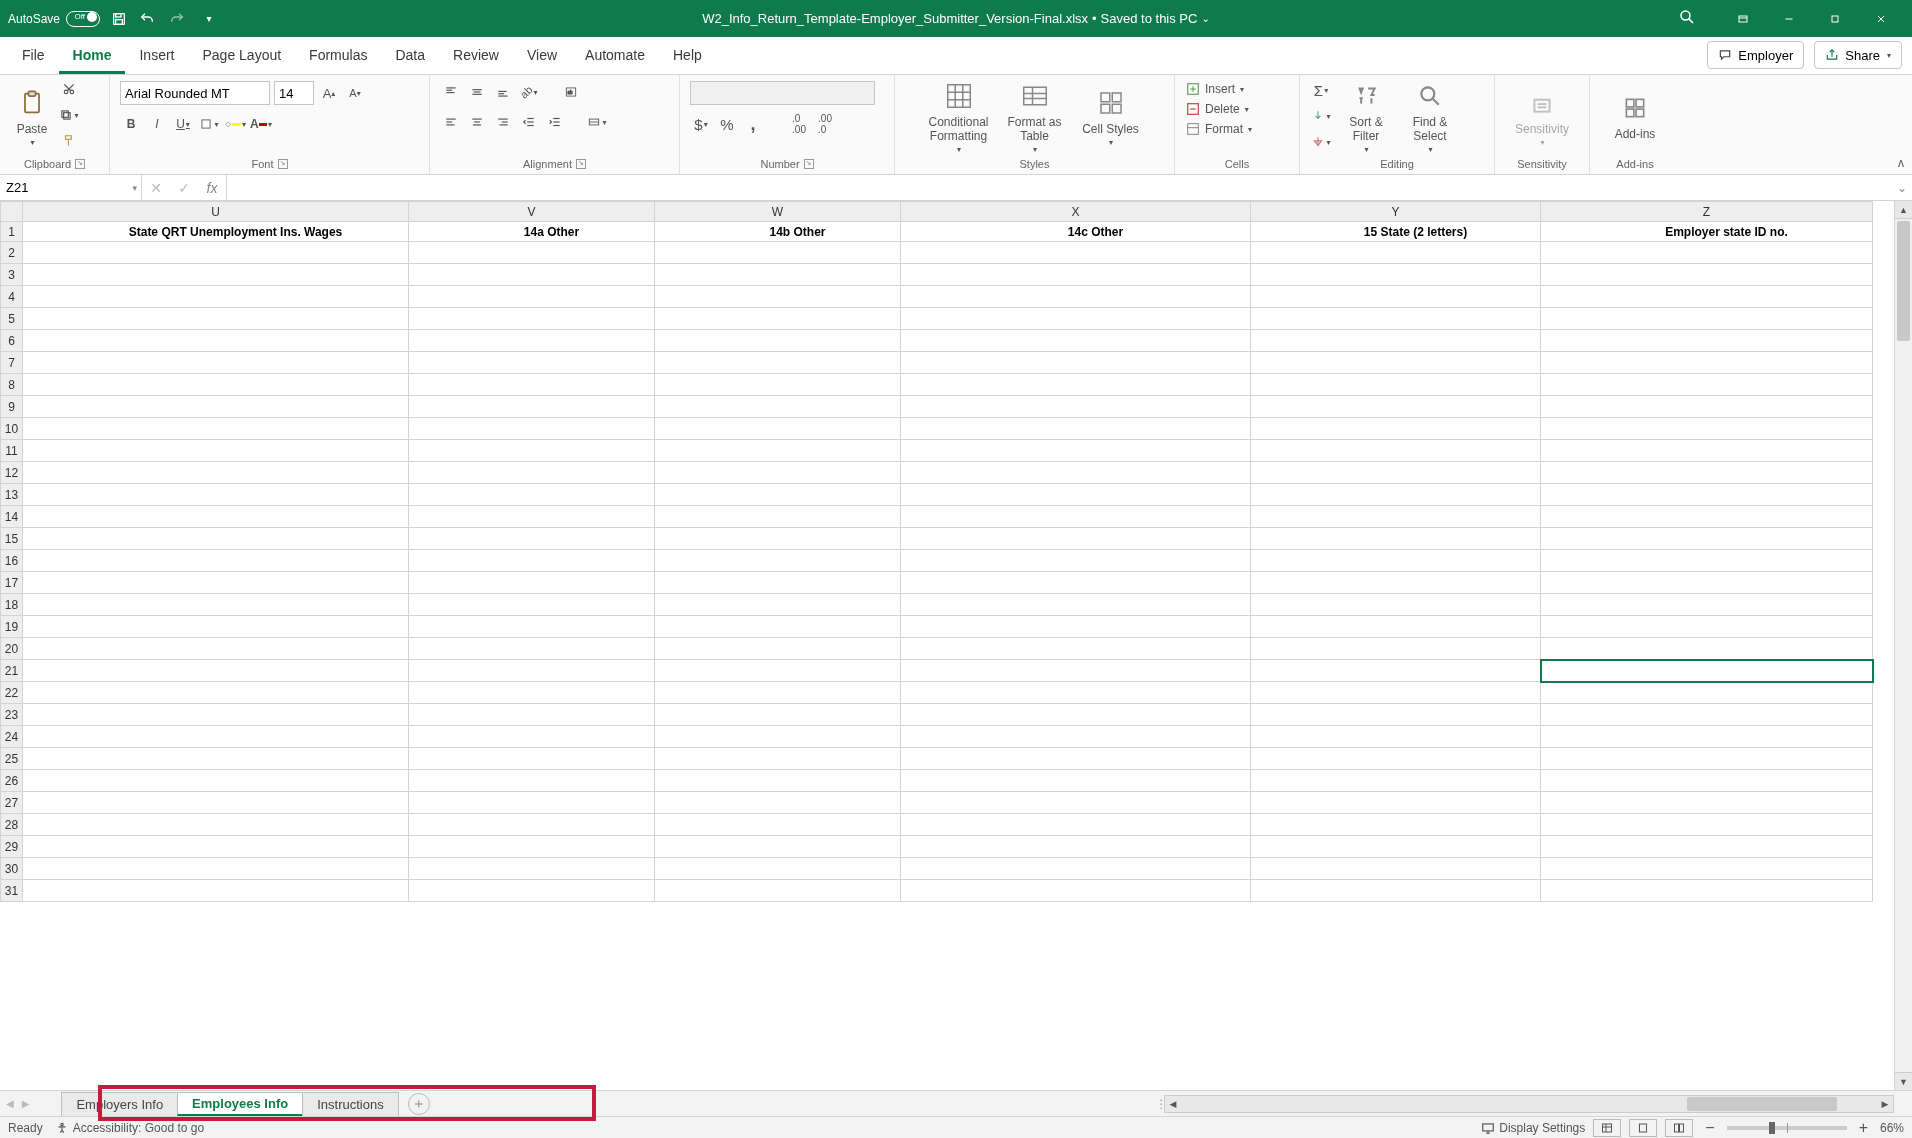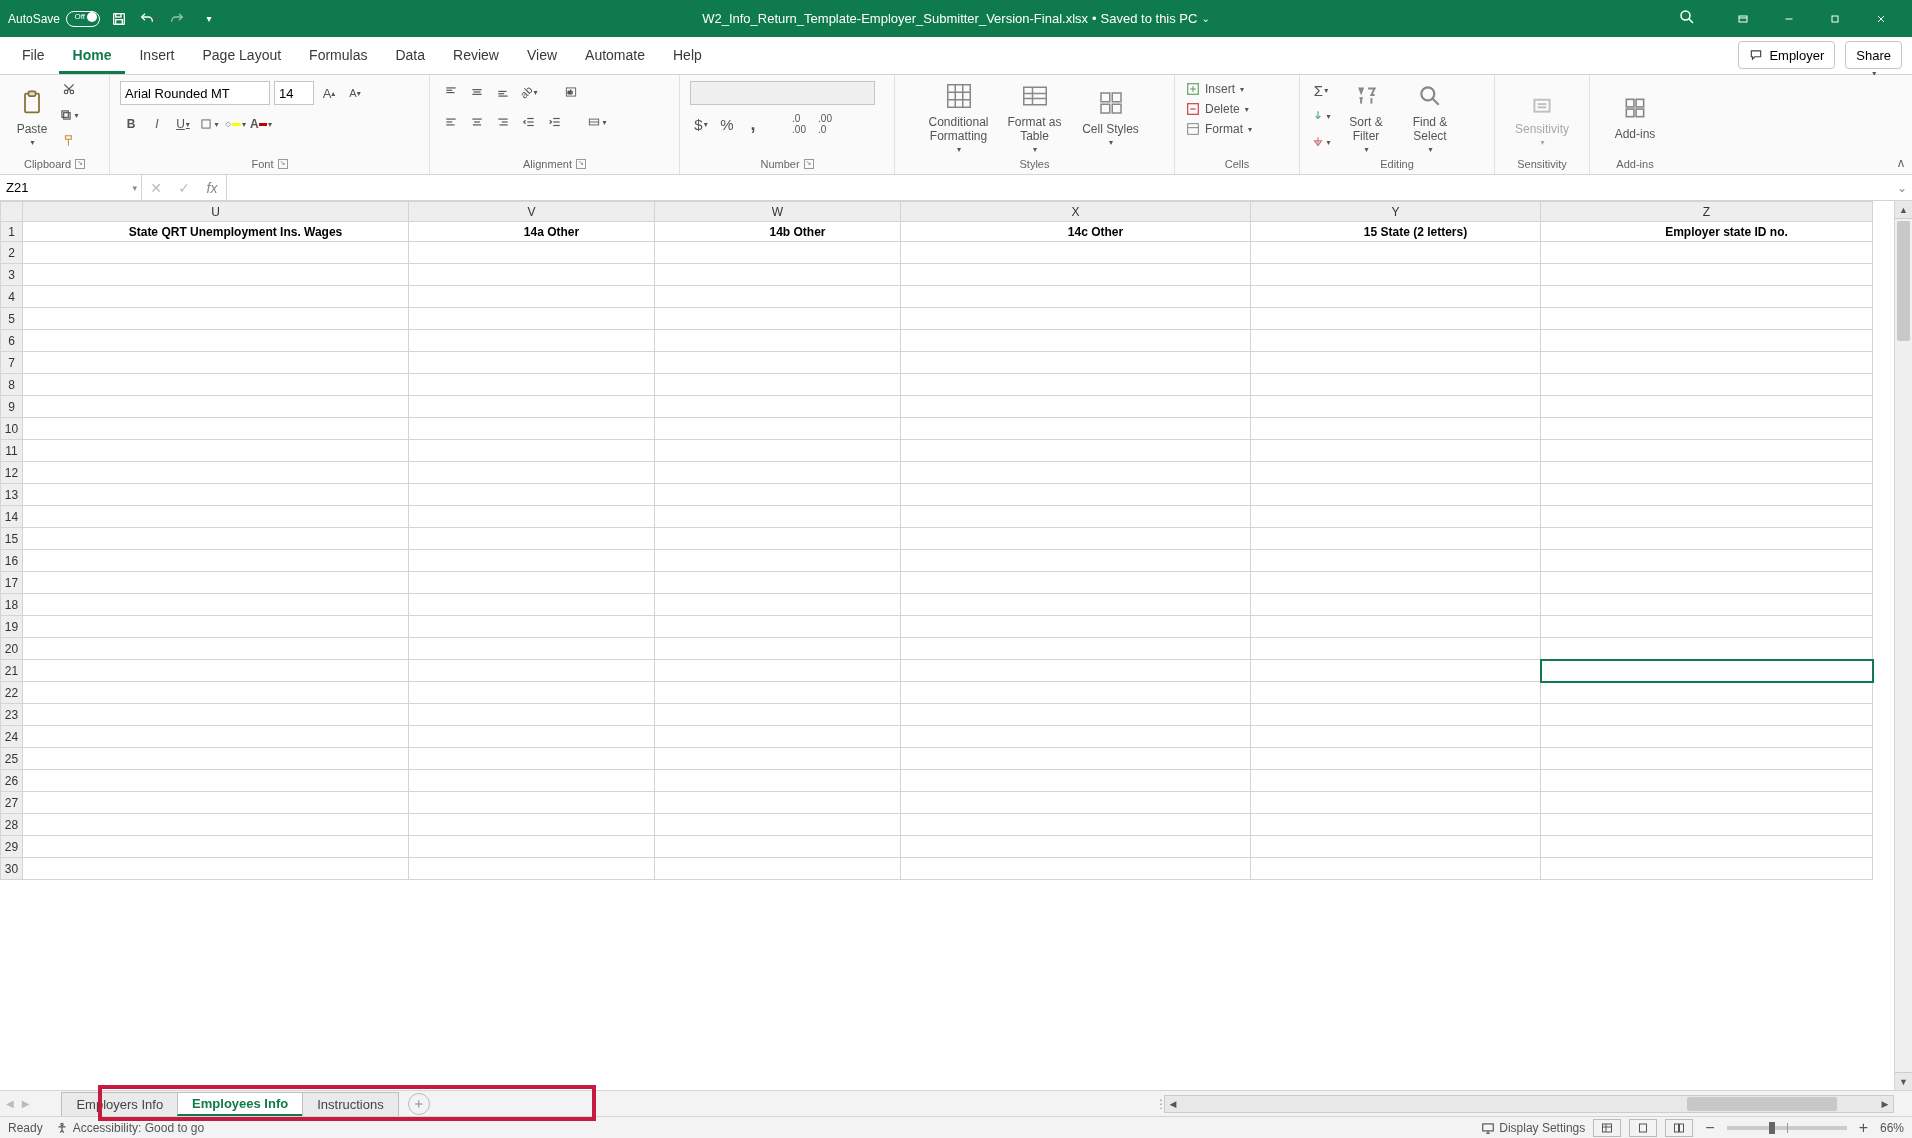--- a/index.html
+++ b/index.html
@@ -19,21 +19,21 @@
 .win-btn { width: 46px; height: 37px; display: flex; align-items: center; justify-content: center; }
 .win-btn svg { width: 12px; height: 12px; }
 
 
 .ribbon-tabs { height: 38px; background: #fff; display: flex; align-items: flex-end; border-bottom: 1px solid #d4d4d4; padding-left: 8px; position: relative; }
 .ribbon-tab { padding: 0 14px; height: 38px; line-height: 38px; font-size: 14px; color: #3a3a3a; }
 .ribbon-tab.active { color: #0f7a4b; font-weight: 600; border-bottom: 3px solid #0f7a4b; }
 .ribbon-tab.file { color: #3a3a3a; }
 .ribbon-right { position: absolute; right: 10px; top: 4px; display: flex; gap: 10px; }
 .rbtn { height: 28px; border: 1px solid #c5c5c5; border-radius: 4px; display: flex; align-items: center; padding: 0 10px; gap: 6px; font-size: 13px; background: #fff; }
-.rbtn.share { background: #fff; flex-direction: column; }
+.rbtn.share { background: #fff; }
 .rbtn svg { width: 14px; height: 14px; }
 
 
 .ribbon-body { height: 100px; background: #fafafa; border-bottom: 1px solid #d4d4d4; display: flex; position: relative; }
 .group { border-right: 1px solid #e1e1e1; padding: 4px 10px 2px 10px; display: flex; flex-direction: column; justify-content: space-between; }
 .group-label { text-align: center; font-size: 11px; color: #666; padding-bottom: 2px; display: flex; justify-content: center; align-items: center; gap: 4px; }
 .dialog-launcher { width: 10px; height: 10px; border: 1px solid #999; position: relative; }
 .dialog-launcher::after { content: "↘"; font-size: 7px; position: absolute; top: -1px; left: 1px; color: #777; }
 .small-btn { width: 22px; height: 22px; display: flex; align-items: center; justify-content: center; color: #555; }
 .small-btn svg { width: 14px; height: 14px; }
@@ -857,20 +857,29 @@
           </tr>
           <tr>
             <td class="row-hdr">30</td>
             <td class="cell"></td>
             <td class="cell"></td>
             <td class="cell"></td>
             <td class="cell"></td>
             <td class="cell"></td>
             <td class="cell"></td>
           </tr>
+          <tr>
+            <td class="row-hdr">31</td>
+            <td class="cell"></td>
+            <td class="cell"></td>
+            <td class="cell"></td>
+            <td class="cell"></td>
+            <td class="cell"></td>
+            <td class="cell"></td>
+          </tr>
         </tbody>
       </table>
   </div>
   <div class="vscroll">
     <div class="arrow top">▲</div>
     <div class="thumb"></div>
     <div class="arrow bot">▼</div>
   </div>
 </div>
 

